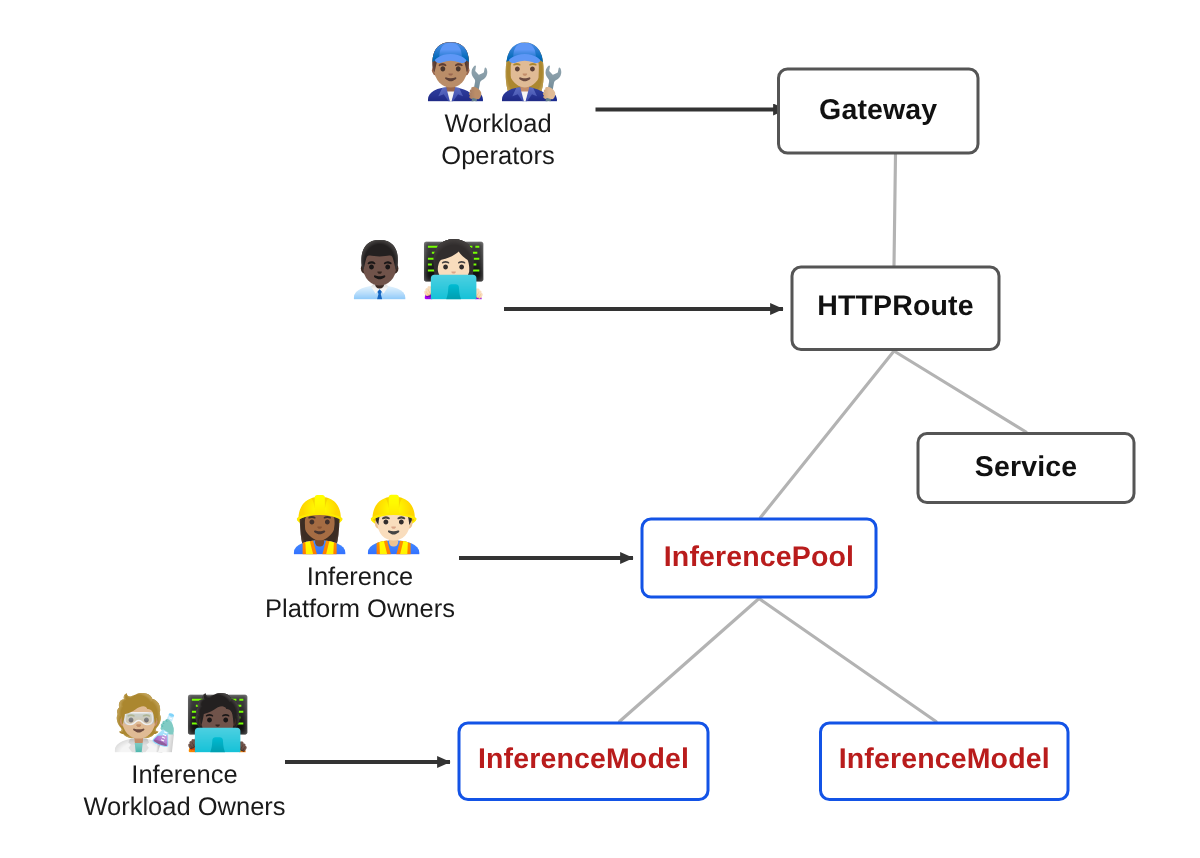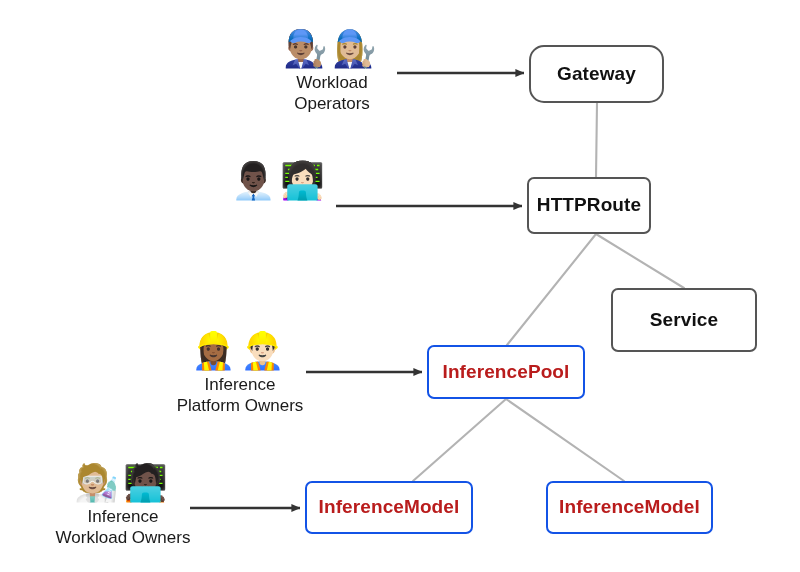--- a/index.html
+++ b/index.html
@@ -55,23 +55,23 @@
   }
   .node.accent {
     border: 2px solid #1353e6;
   }
   .node.accent .node-label {
     color: #b91c1c;
     font-size: 19px;
   }
 
   
-  #node-gateway        { left: 529px; top: 45px;  width: 135px; height: 58px; border-radius: 15px; }
-  #node-httproute      { left: 527px; top: 177px; width: 124px; height: 57px; }
-  #node-service        { left: 611px; top: 288px; width: 146px; height: 64px; }
+  #node-gateway        { left: 518px; top: 45px;  width: 135px; height: 58px; }
+  #node-httproute      { left: 527px; top: 177px; width: 140px; height: 57px; }
+  #node-service        { left: 611px; top: 288px; width: 146px; height: 48px; }
   #node-inferencepool  { left: 427px; top: 345px; width: 158px; height: 54px; }
   #node-inferencemodel-1 { left: 305px; top: 481px; width: 168px; height: 53px; }
   #node-inferencemodel-2 { left: 546px; top: 481px; width: 167px; height: 53px; }
 
   
   .actor {
     position: absolute;
     display: flex;
     flex-direction: column;
     align-items: center;

